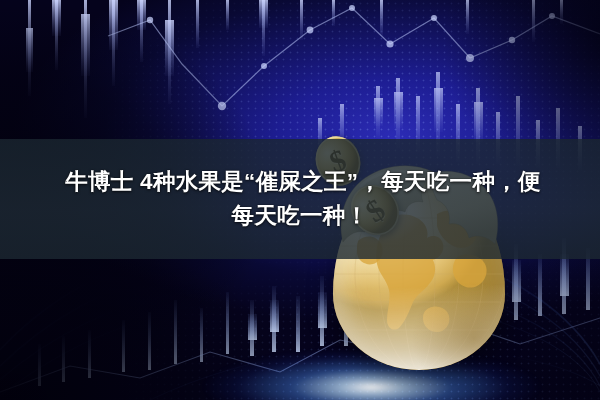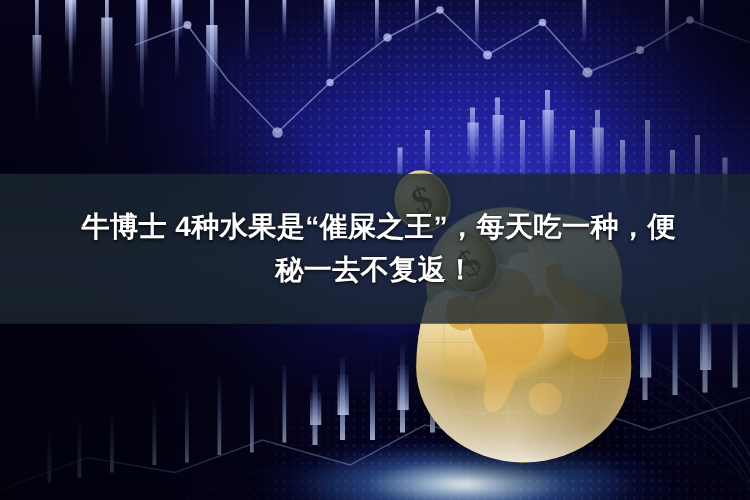--- a/index.html
+++ b/index.html
@@ -343,16 +343,16 @@
 
   <div id="coin-a" class="coin">
     <span>$</span>
   </div>
   <div id="coin-b" class="coin">
     <span>$</span>
   </div>
 
   <div id="text-band">
     <div id="headline-line-1" class="headline-line">牛博士 4种水果是“催屎之王”，每天吃一种，便</div>
-    <div id="headline-line-2" class="headline-line">秘一去不复返！</div>
+    <div id="headline-line-2" class="headline-line">每天吃一种！</div>
   </div>
 
 </div>
 
 </body></html>

